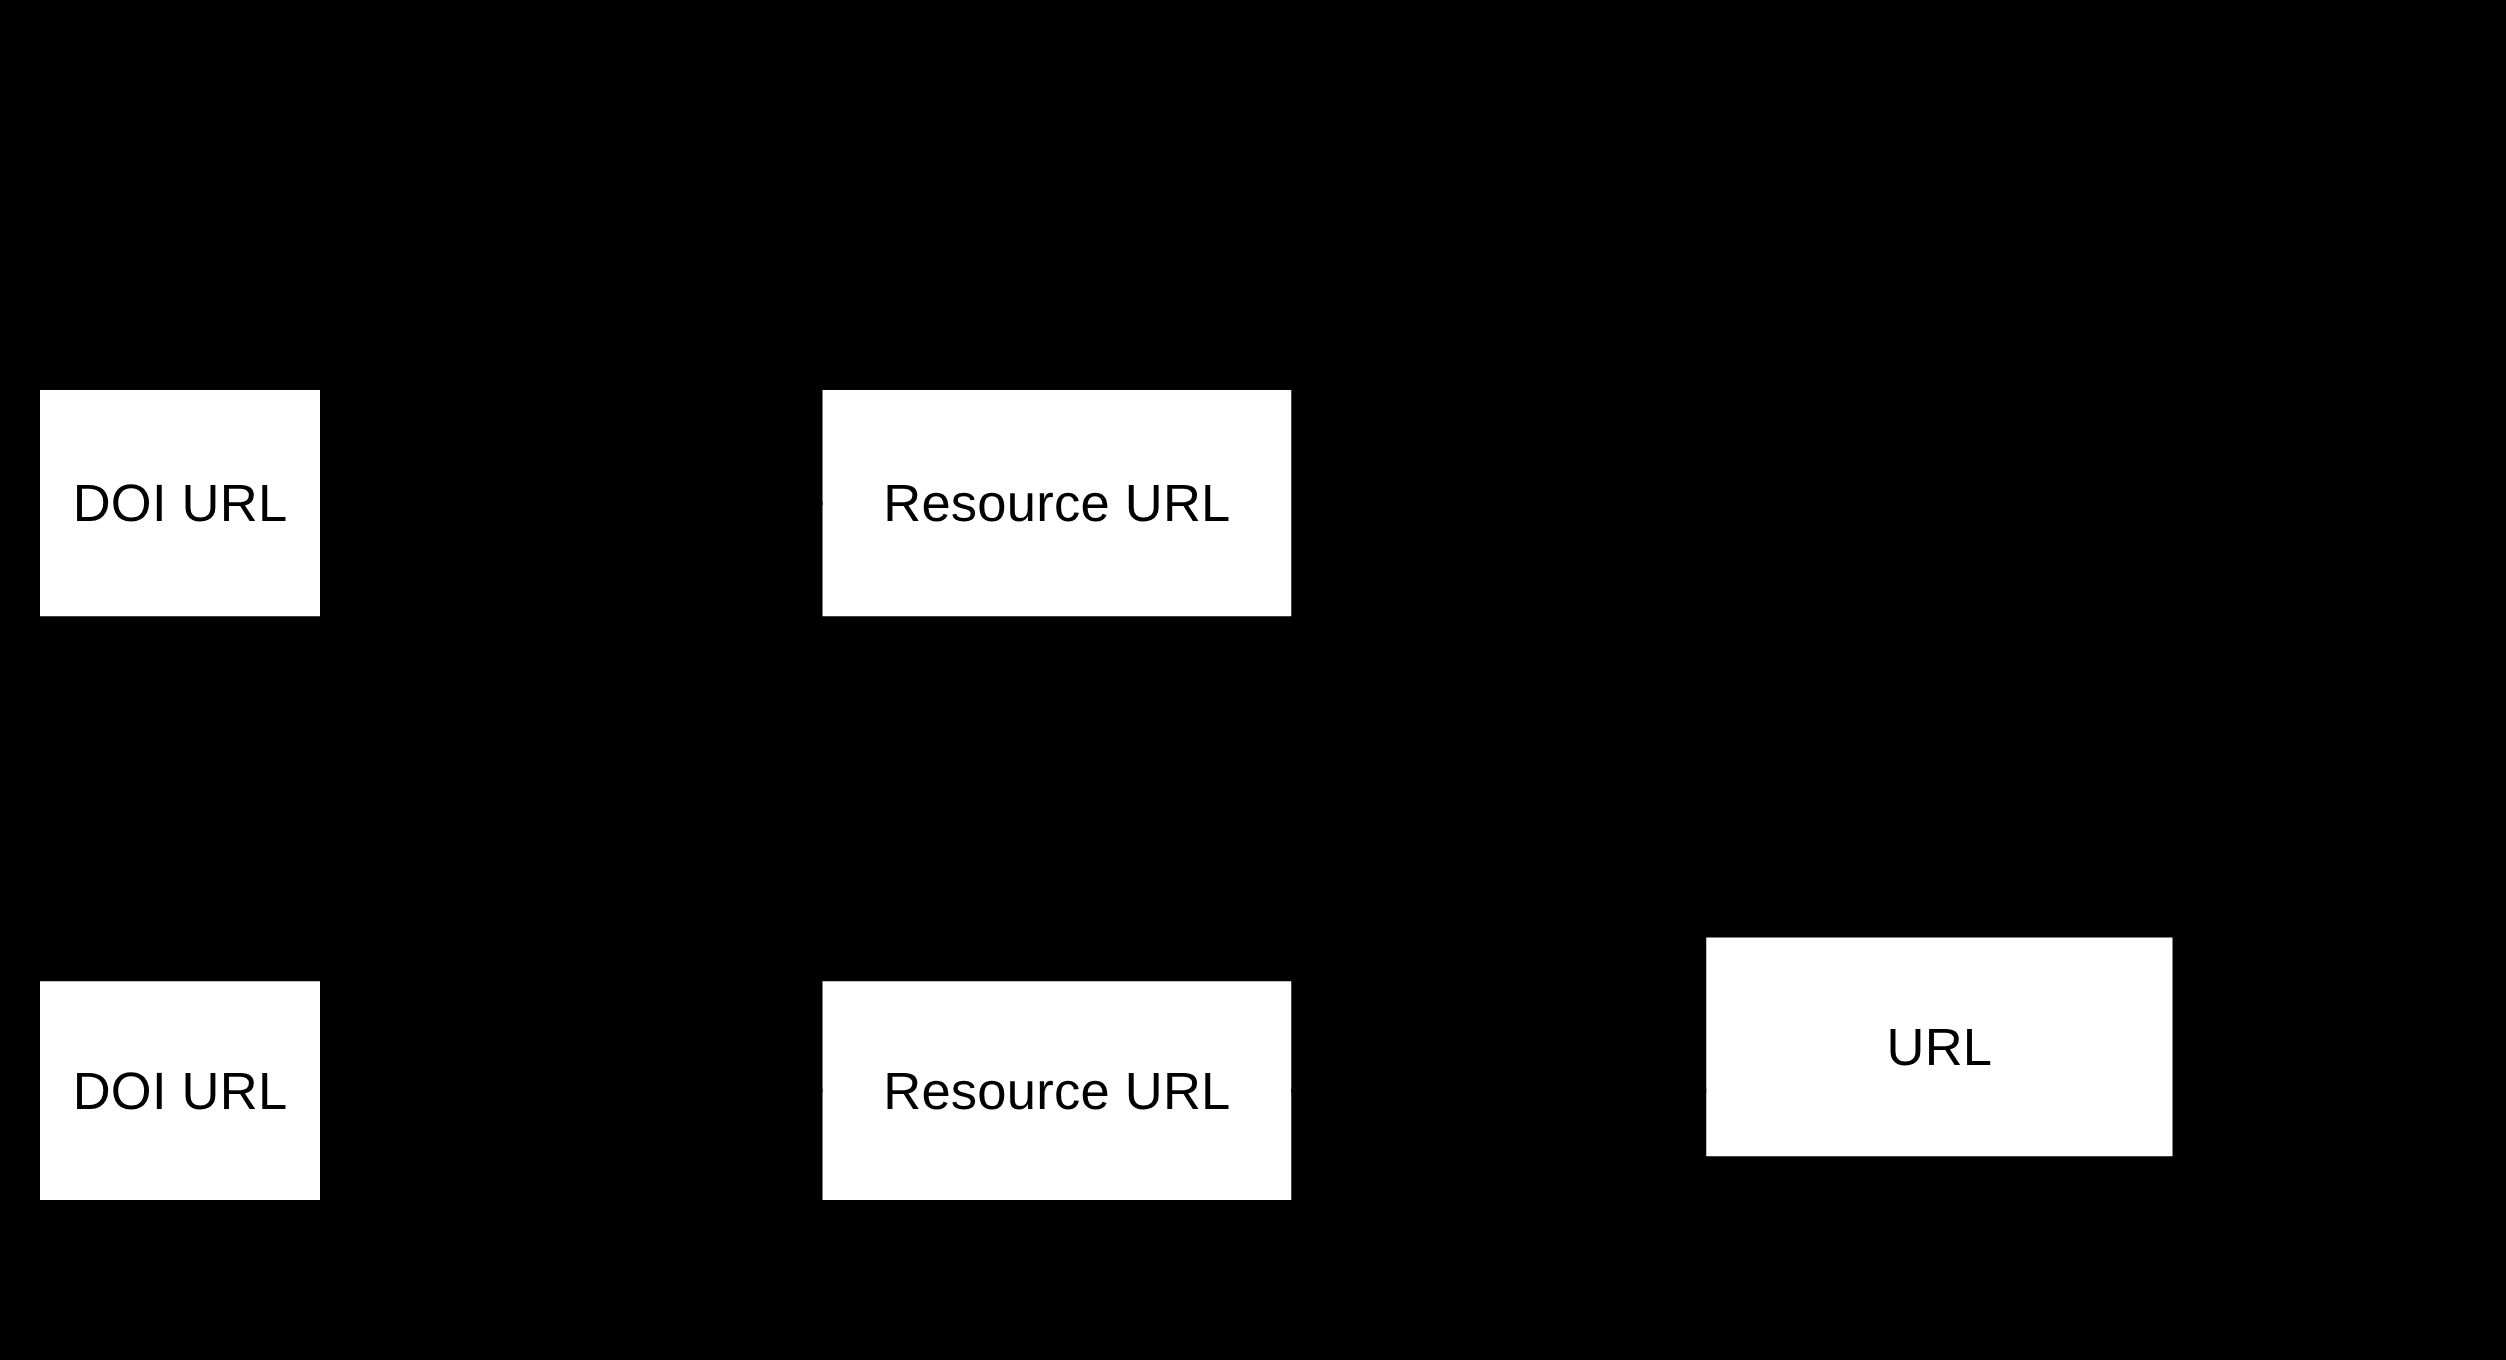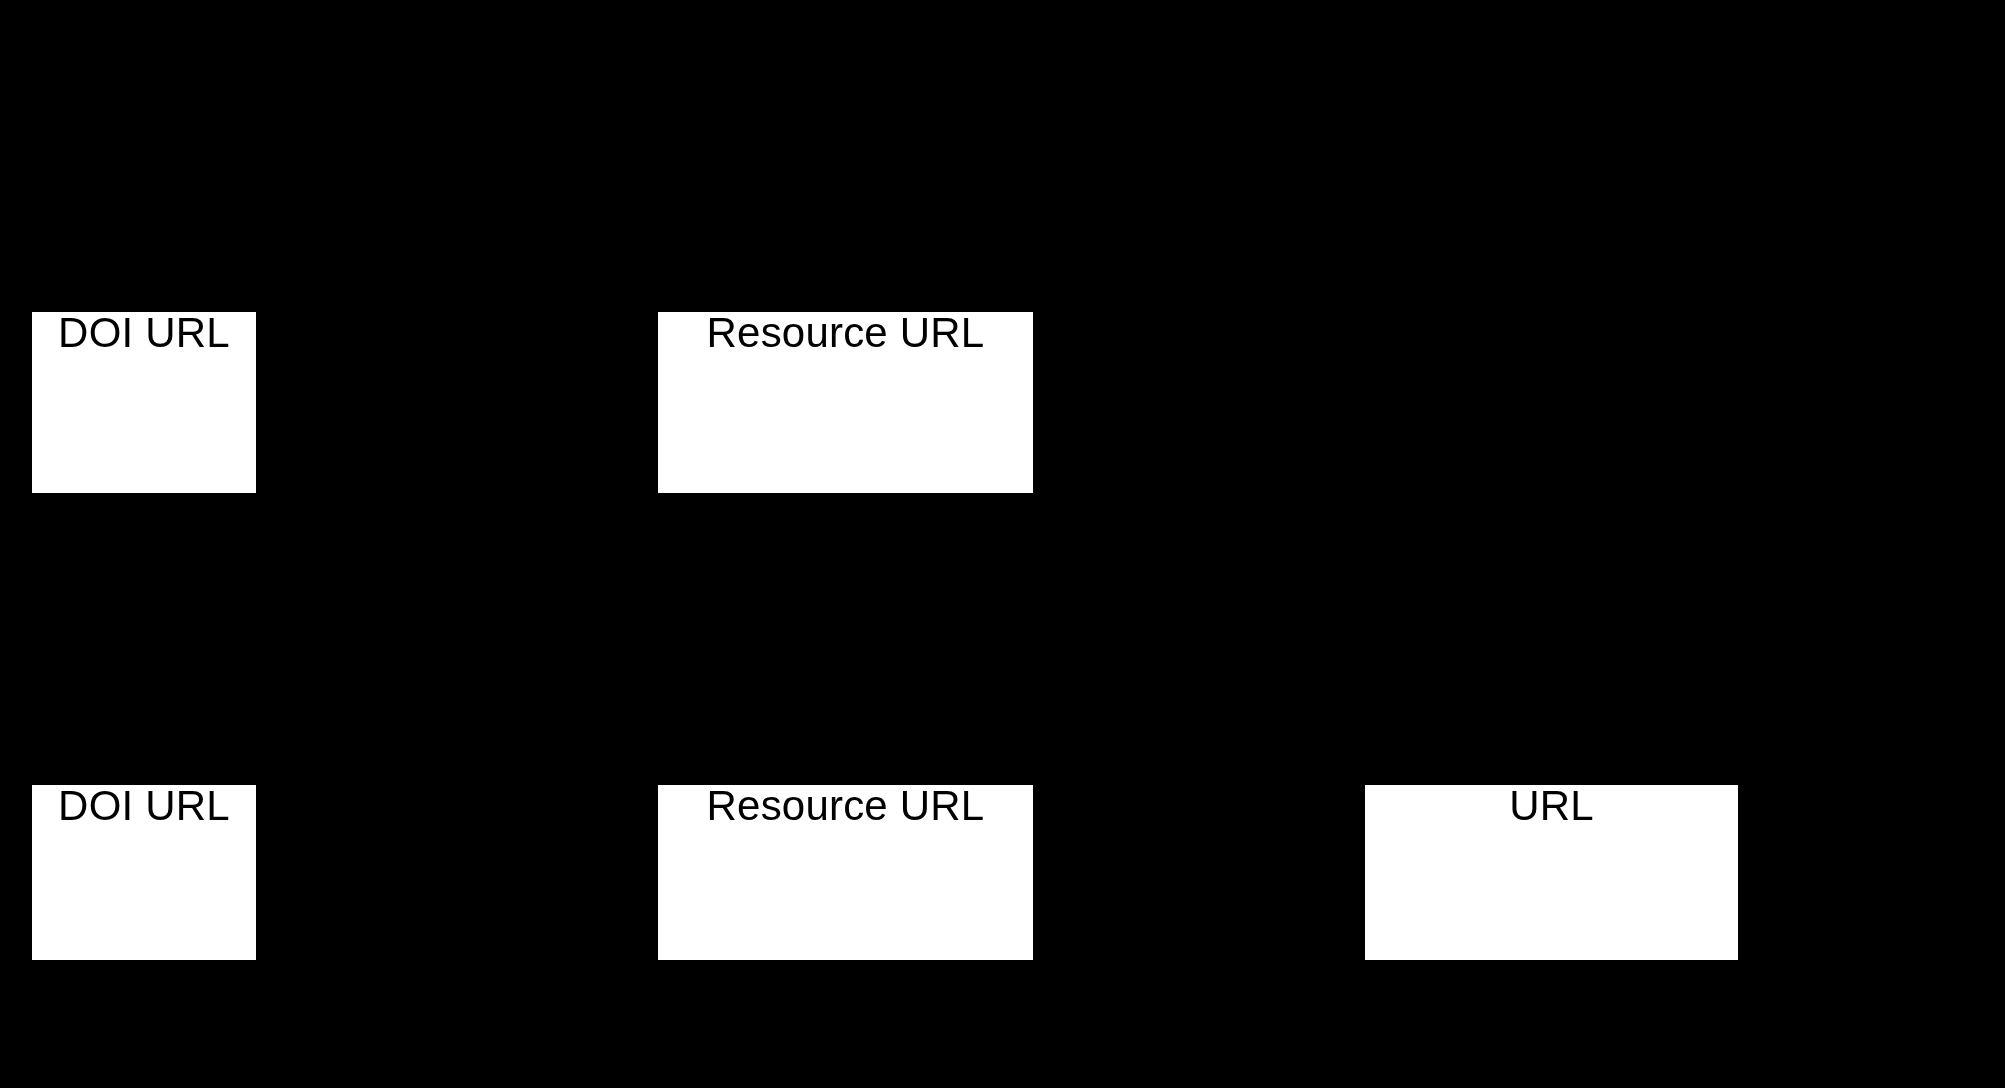--- a/index.html
+++ b/index.html
@@ -15,21 +15,21 @@
     background: #000000;
     overflow: hidden;
     font-family: "Liberation Sans", "DejaVu Sans", sans-serif;
   }
   .node {
     position: absolute;
     box-sizing: border-box;
     background: #ffffff;
     border: 0 solid #000000;
     display: flex;
-    align-items: flex-start;
+    align-items: center;
     justify-content: center;
     color: #000000;
     font-size: 42px;
     font-weight: 400;
     letter-spacing: 0.2px;
     line-height: 1;
     white-space: nowrap;
   }
   .node-label {
     color: #000000;
@@ -56,21 +56,21 @@
   </div>
 
   <div class="node" style="left:32px; top:785px; width:224px; height:175px;">
     <span class="node-label">DOI URL</span>
   </div>
 
   <div class="node" style="left:658px; top:785px; width:375px; height:175px;">
     <span class="node-label">Resource URL</span>
   </div>
 
-  <div class="node" style="left:1365px; top:785px; width:373px; height:175px;">
+  <div class="node" style="left:1365px; top:750px; width:373px; height:175px;">
     <span class="node-label">URL</span>
   </div>
 
   <div class="connector" style="left:256px; top:401px; width:402px;"></div>
 
   <div class="connector" style="left:256px; top:871px; width:402px;"></div>
 
   <div class="connector" style="left:1033px; top:871px; width:332px;"></div>
 
 </div>

